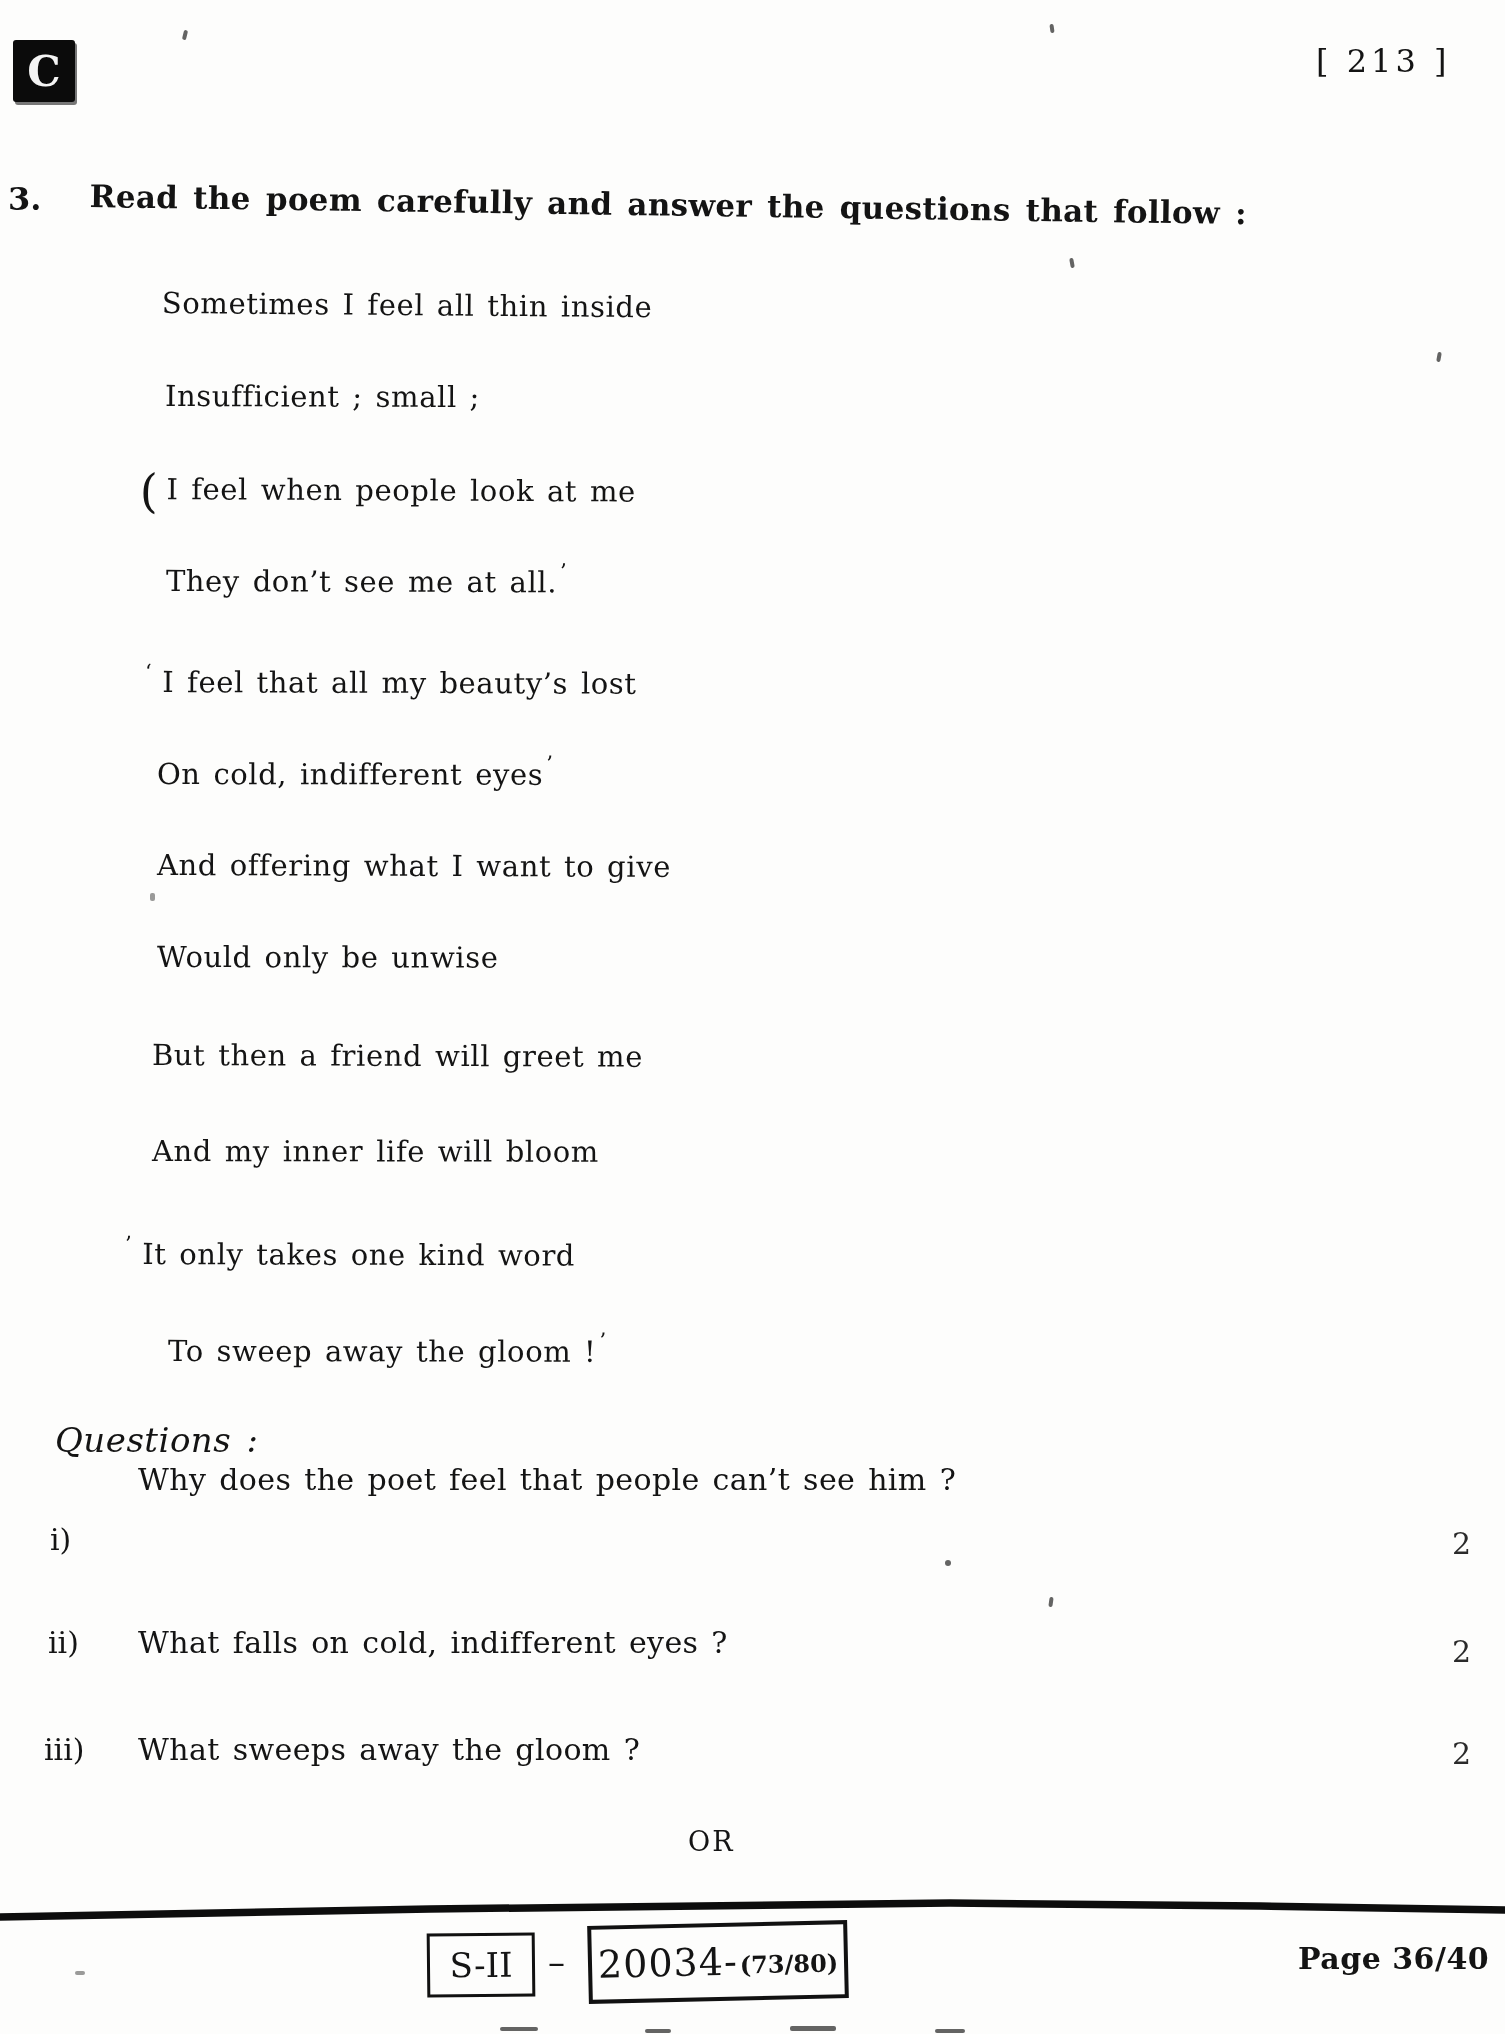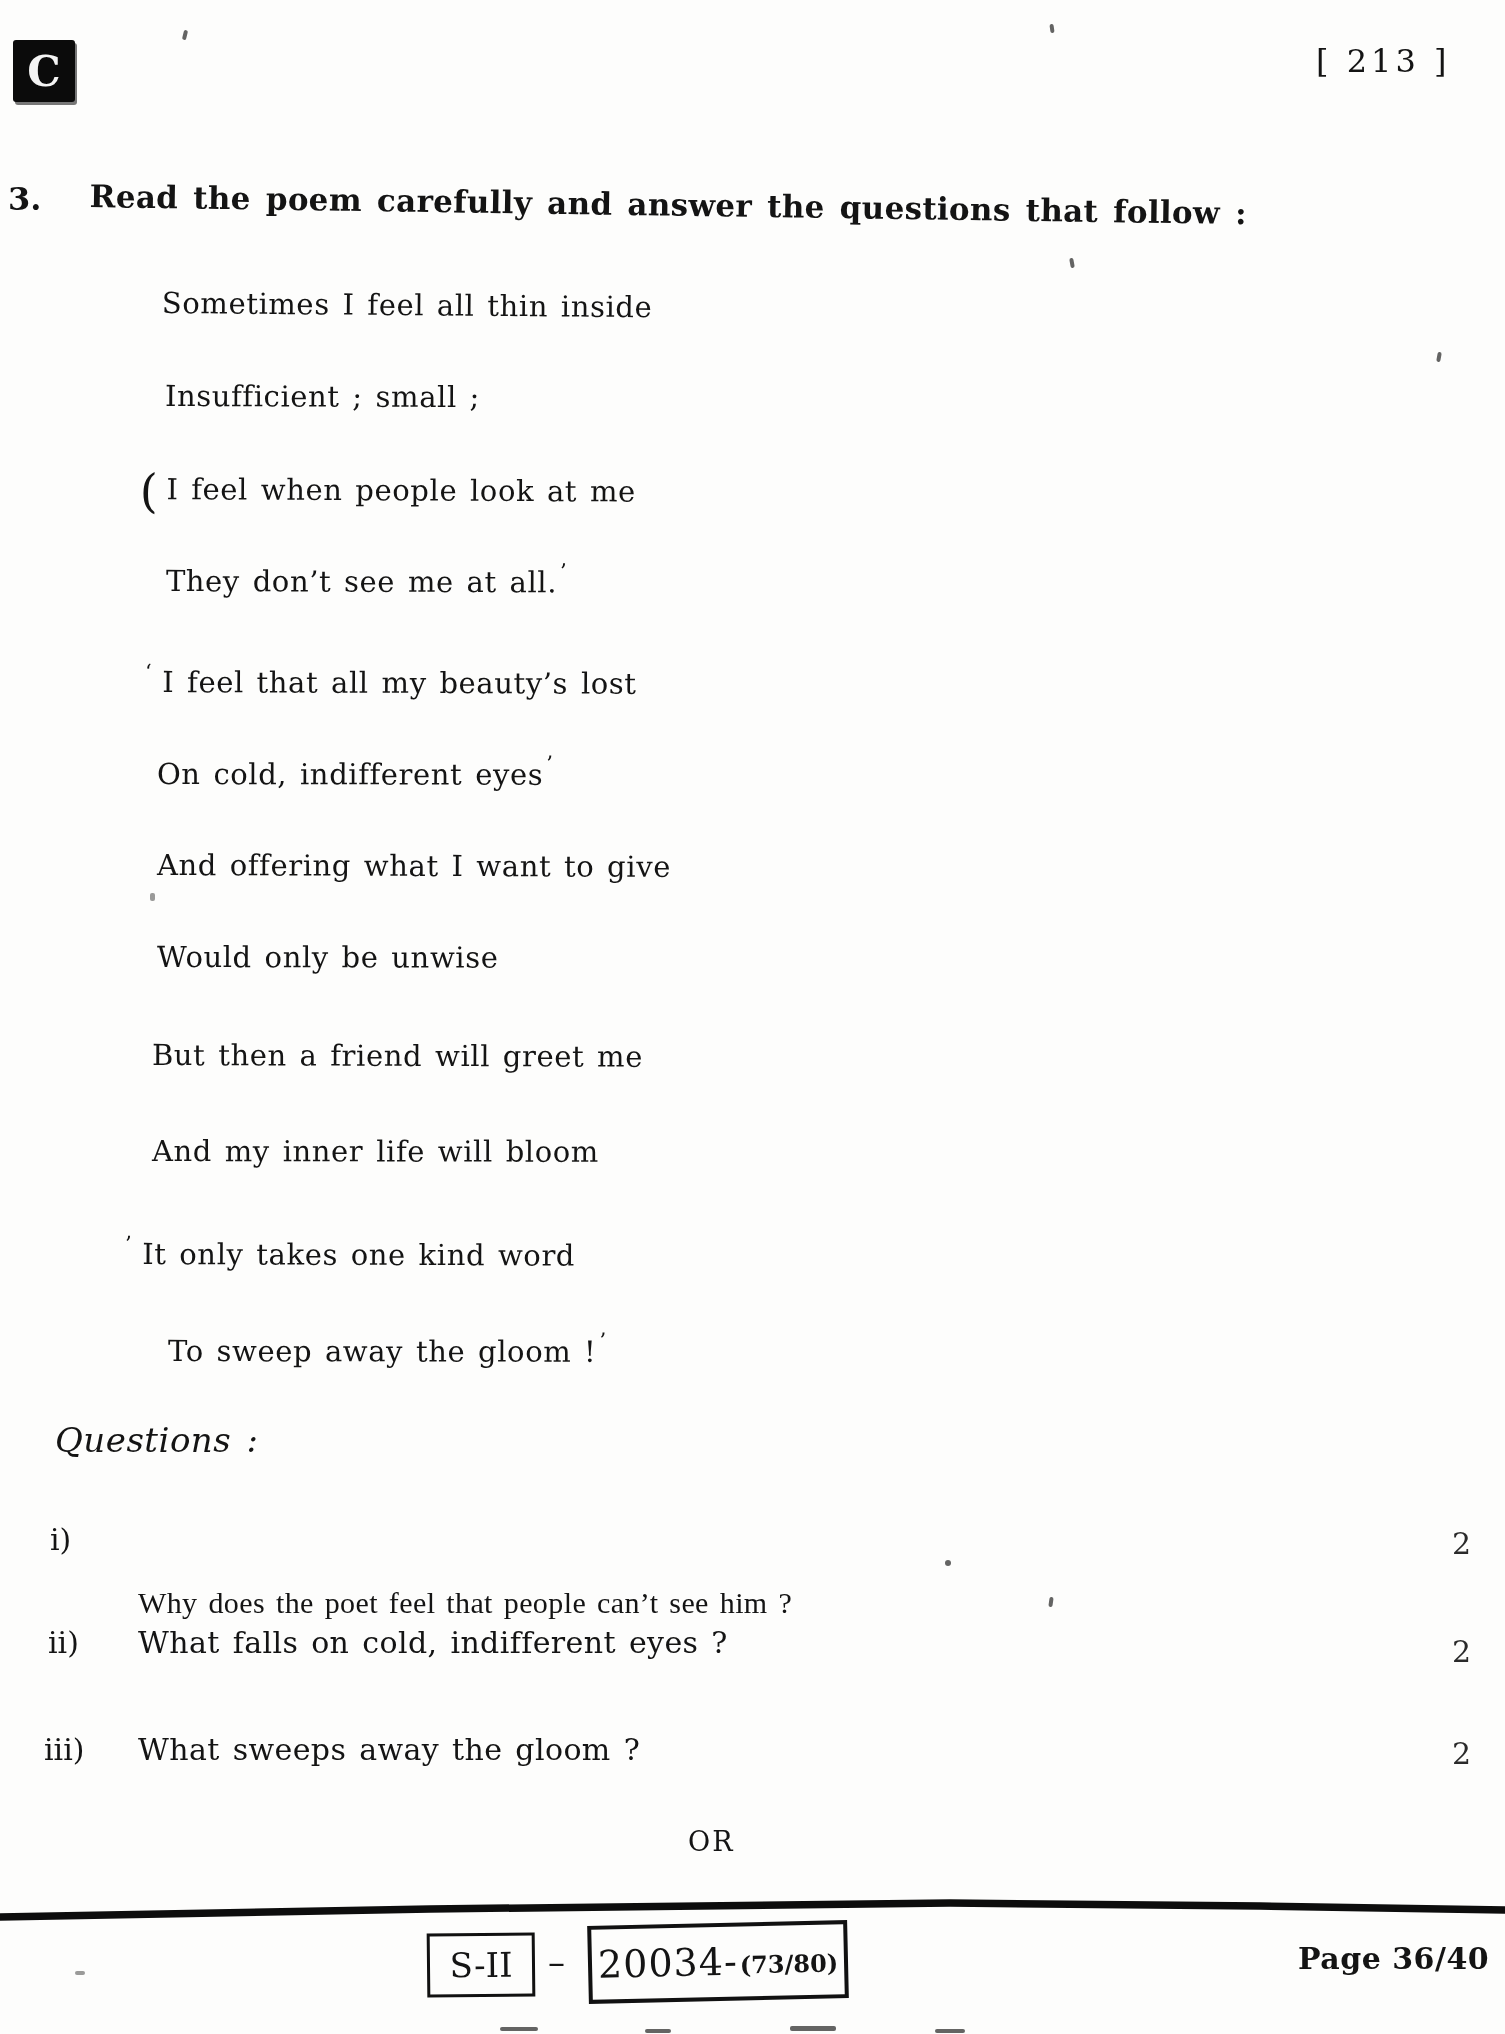--- a/index.html
+++ b/index.html
@@ -92,21 +92,21 @@
       <div class="poem-line" style="left: 152px; top: 1038px; transform: rotate(0.2deg);"><span>But then a friend will greet me</span></div>
       <div class="poem-line" style="left: 152px; top: 1134px; transform: rotate(0.1deg);"><span>And my inner life will bloom</span></div>
       <div class="poem-line" style="left: 125px; top: 1232px; transform: rotate(0.2deg);"><span class="prefix-tick">’</span><span>It only takes one kind word</span></div>
       <div class="poem-line" style="left: 150px; top: 1328px; transform: rotate(0.1deg); margin-left: 18px;"><span>To sweep away the gloom !</span><span class="suffix-tick">’</span></div>
     </div>
 
   <div class="questions-heading">Questions :</div>
 
   <div class="layer" id="questions-block">
       <span class="q-numeral" style="left: 50px; top: 1522px;">i)</span>
-      <span class="q-text" style="top: 1586px; font-family: Liberation Serif, serif;">Why does the poet feel that people can’t see him ?</span>
+      <span class="q-text" style="top: 1462px;">Why does the poet feel that people can’t see him ?</span>
       <span class="q-marks" style="top: 1526px;">2</span>
       <span class="q-numeral" style="left: 48px; top: 1625px;">ii)</span>
       <span class="q-text" style="top: 1625px;">What falls on cold, indifferent eyes ?</span>
       <span class="q-marks" style="top: 1634px;">2</span>
       <span class="q-numeral" style="left: 44px; top: 1732px;">iii)</span>
       <span class="q-text" style="top: 1732px;">What sweeps away the gloom ?</span>
       <span class="q-marks" style="top: 1736px;">2</span>
     </div>
 
   <div class="or-label">OR</div>

